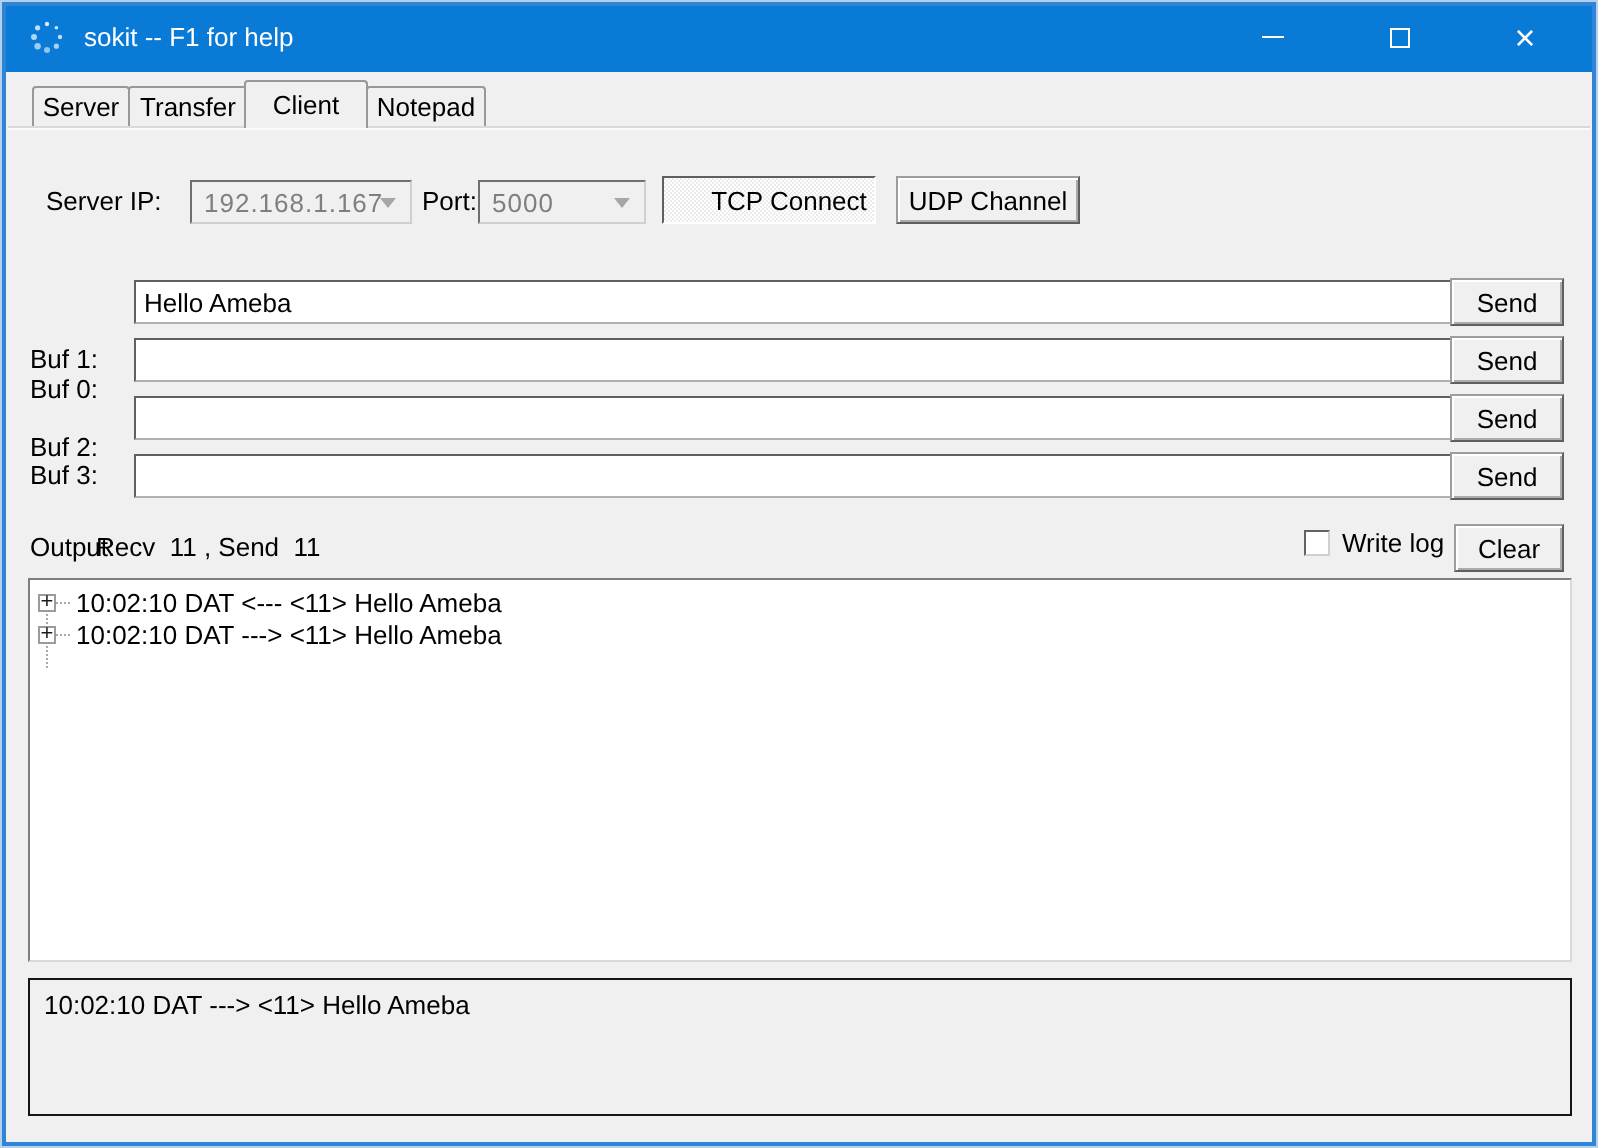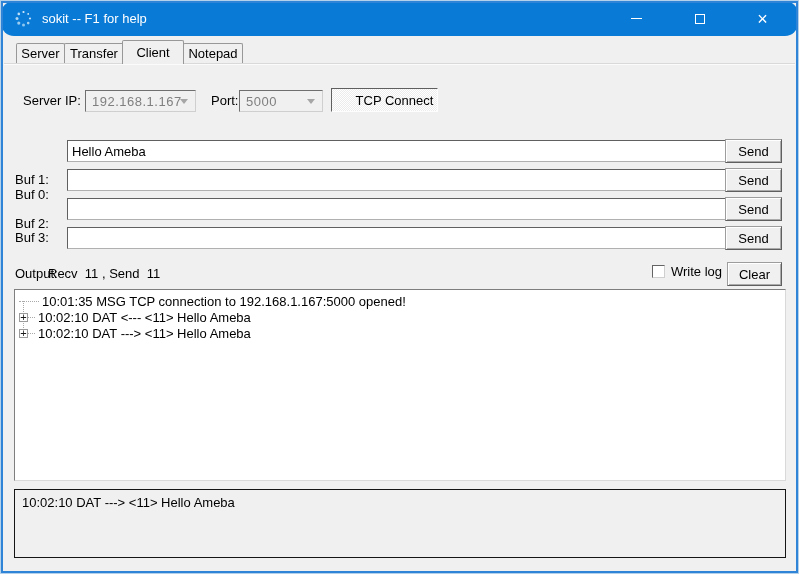--- a/index.html
+++ b/index.html
@@ -11,21 +11,21 @@
     background:#f0f0f0; border:1px solid #b3d1ea; overflow:hidden;
   }
   .frame {
     position:absolute; inset:0; border:2px solid #2f84d8;
     pointer-events:none; z-index:60;
   }
 
   
   .titlebar {
     position:absolute; top:0; left:0; right:0; height:35px;
-    background:#0a7ad7; display:flex; align-items:center; padding-left:13px;border-radius:13px;
+    background:#0a7ad7; display:flex; align-items:center; padding-left:13px;
   }
   .app-icon { width:19px; height:19px; margin-right:9px; display:inline-block; }
   .title { color:#ffffff; font-size:13px; white-space:nowrap; }
   .controls { position:absolute; right:4px; top:0; height:35px; display:flex; }
   .ctrl { width:63px; height:35px; display:flex; align-items:center; justify-content:center; }
   .min-glyph { width:11px; height:1px; background:#ffffff; display:block; }
   .max-glyph { width:10px; height:10px; border:1px solid #ffffff; display:block; }
   .close-glyph { color:#ffffff; font-size:18px; line-height:18px; }
 
   
@@ -169,30 +169,31 @@
     </div>
   </div>
 
   <div class="pane-line"></div>
   <div class="tab tab-server">Server</div>
   <div class="tab tab-transfer">Transfer</div>
   <div class="tab tab-client">Client</div>
   <div class="tab tab-notepad">Notepad</div>
 
   <span class="field-label" style="left:22px; top:92px;">Server IP:</span>
-  <div class="combo" style="left:84px; top:89px; width:111px;">
+  <div class="combo" style="left:94px; top:89px; width:111px;">
     <span class="combo-text">192.168.1.167</span>
     <span class="combo-arrow"></span>
   </div>
   <span class="field-label" style="left:210px; top:92px;">Port:</span>
   <div class="combo" style="left:238px; top:89px; width:84px;">
     <span class="combo-text">5000</span>
     <span class="combo-arrow"></span>
   </div>
   <div class="btn btn-pressed tcp-btn">TCP Connect</div>
+  <div class="btn udp-btn">UDP Channel</div>
 
   <span class="buf-label" style="top:142px;margin-top:44px;">Buf 0:</span>
   <input class="buf-input" style="top: 139px;" value="Hello Ameba">
   <div class="btn send-btn" style="top:138px;">Send</div>
 
   <span class="buf-label" style="top:171px;">Buf 1:</span>
   <input class="buf-input" style="top: 168px;" value="">
   <div class="btn send-btn" style="top:167px;">Send</div>
 
   <span class="buf-label" style="top:200px;margin-top:15px;">Buf 2:</span>
@@ -206,24 +207,20 @@
   <span class="out-label">Output:</span>
   <span class="stats">Recv  11 , Send  11</span>
   <div class="checkrow">
     <span class="checkbox"></span>
     <span class="checklabel">Write log</span>
   </div>
   <div class="btn clear-btn">Clear</div>
 
   <div class="tree">
     <div class="tree-vline"></div>
-    <div class="trow">
-      <span class="stub0"></span>
-      <span class="ttext">10:01:35 MSG TCP connection to 192.168.1.167:5000 opened!</span>
-    </div>
     <div class="trow">
       <span class="expander">+</span>
       <span class="stub"></span>
       <span class="ttext">10:02:10 DAT &lt;--- &lt;11&gt; Hello Ameba</span>
     </div>
     <div class="trow">
       <span class="expander">+</span>
       <span class="stub"></span>
       <span class="ttext">10:02:10 DAT ---&gt; &lt;11&gt; Hello Ameba</span>
     </div>

